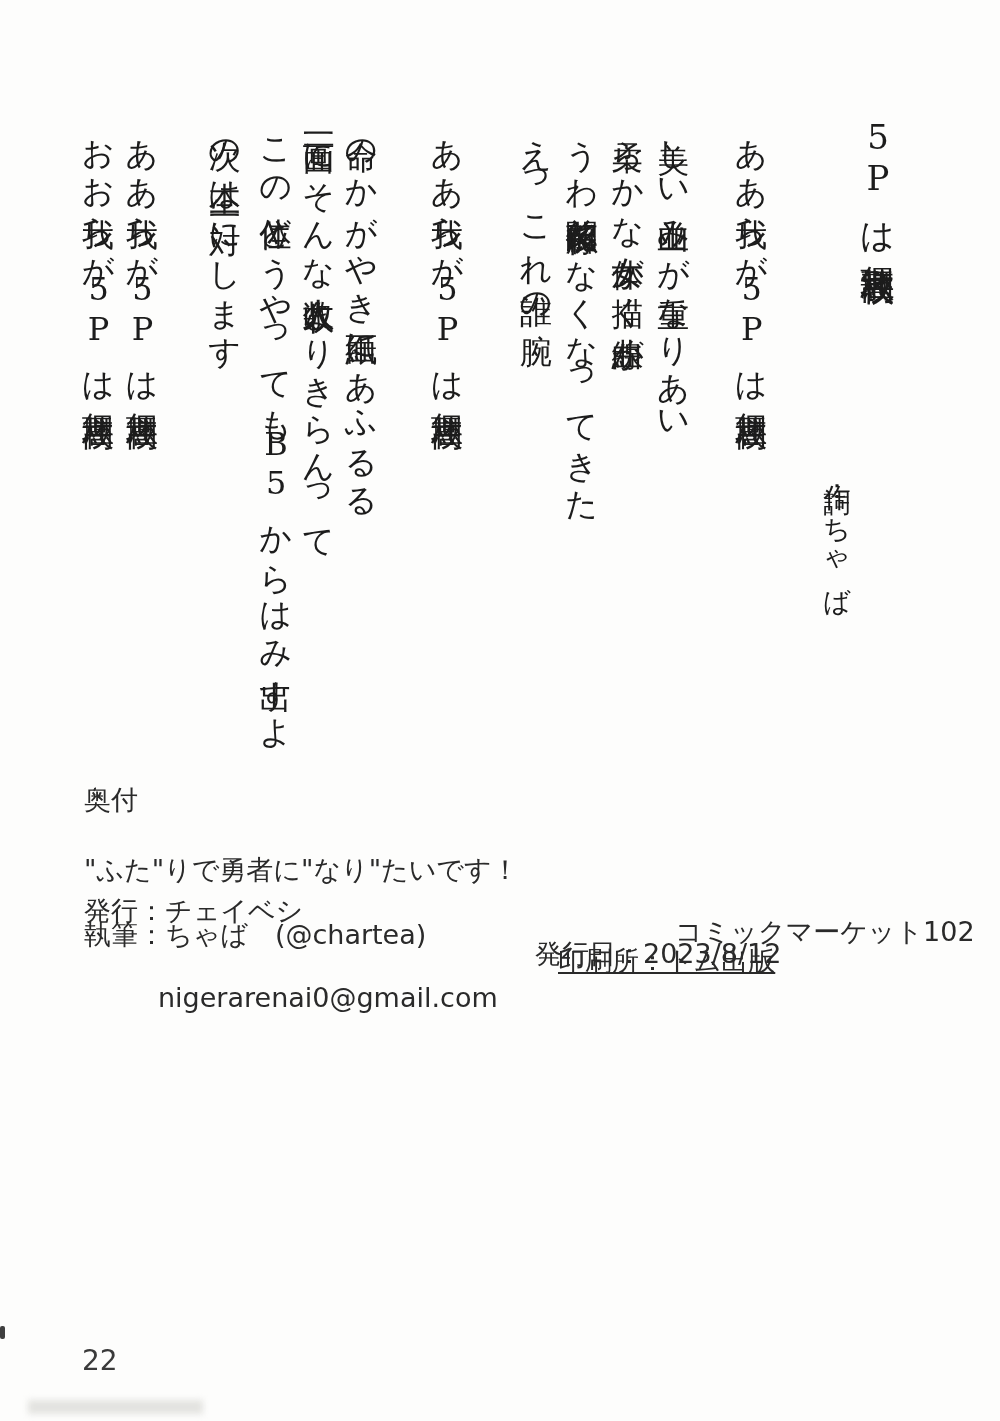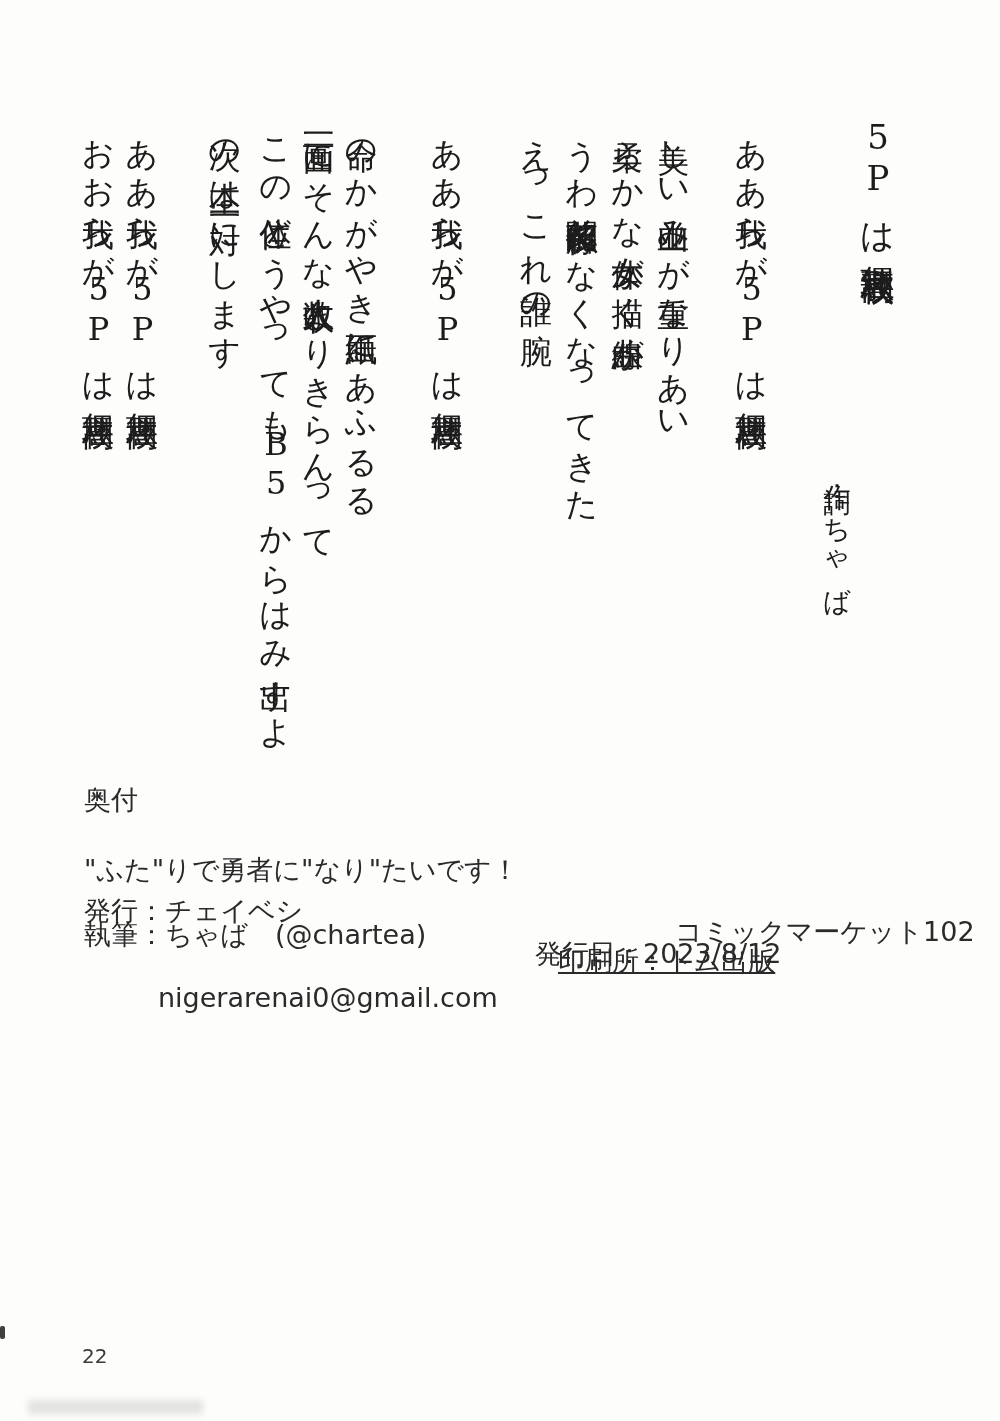--- a/index.html
+++ b/index.html
@@ -59,21 +59,21 @@
     font-family:"DejaVu Sans","Liberation Sans",sans-serif;
     font-size:25px;line-height:29px;color:#262626;
     text-align:justify;
   }
   .afterword p{margin:0;text-indent:22px;}
 
   
   .page-number{
     position:absolute;left:82px;top:1344px;
     font-family:"DejaVu Sans","Liberation Sans",sans-serif;
-    font-size:20px;color:#3a3a3a;
+    font-size:28px;color:#3a3a3a;
   }
 
   
   .speck{
     position:absolute;left:0;top:1326px;width:5px;height:13px;
     background:#3f3f3f;border-radius:2px;
   }
   .smudge{
     position:absolute;left:28px;top:1400px;width:175px;height:14px;
     background:#e3e3e0;filter:blur(3px);

